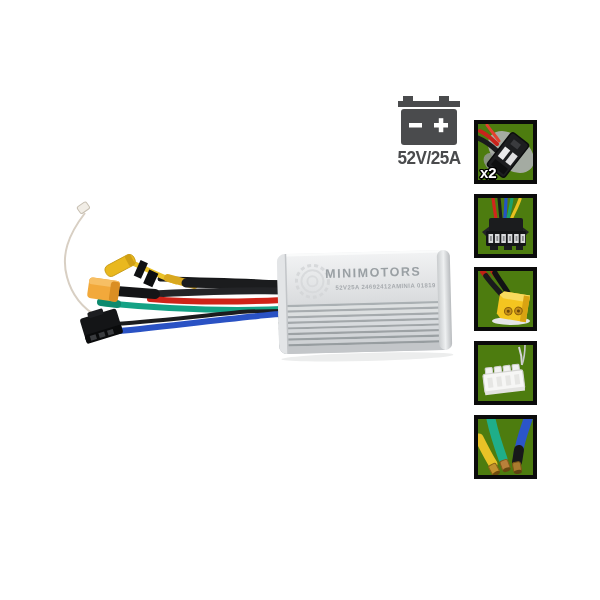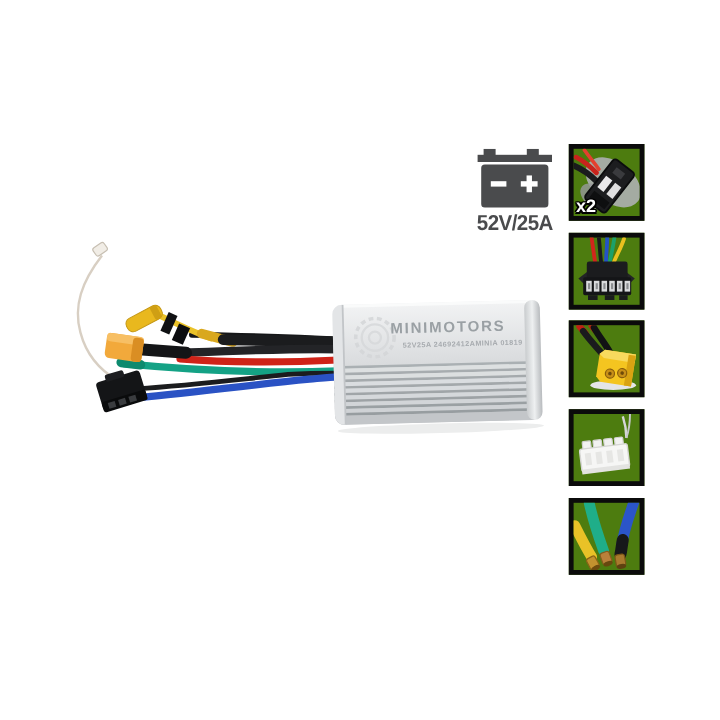--- a/index.html
+++ b/index.html
@@ -5,21 +5,21 @@
   html,body{margin:0;padding:0;}
   body{
     width:600px;height:600px;position:relative;overflow:hidden;
     background:#ffffff;
     font-family:"Liberation Sans", sans-serif;
   }
   .stage{position:absolute;left:0;top:0;width:600px;height:600px;}
   .main-photo{position:absolute;left:0;top:0;width:600px;height:600px;}
 
   
-  .spec-badge{position:absolute;left:391px;top:124px;width:76px;text-align:center;}
+  .spec-badge{position:absolute;left:391px;top:96px;width:76px;text-align:center;}
   .spec-badge svg{display:block;margin:0 auto;}
   .spec-label{
     margin-top:2px;font-weight:bold;font-size:18px;letter-spacing:-0.5px;
     color:#4a4b4d;transform:scaleX(0.95);transform-origin:center;
     white-space:nowrap;
   }
 
   
   .thumb{
     position:absolute;left:474px;width:63px;height:64px;

